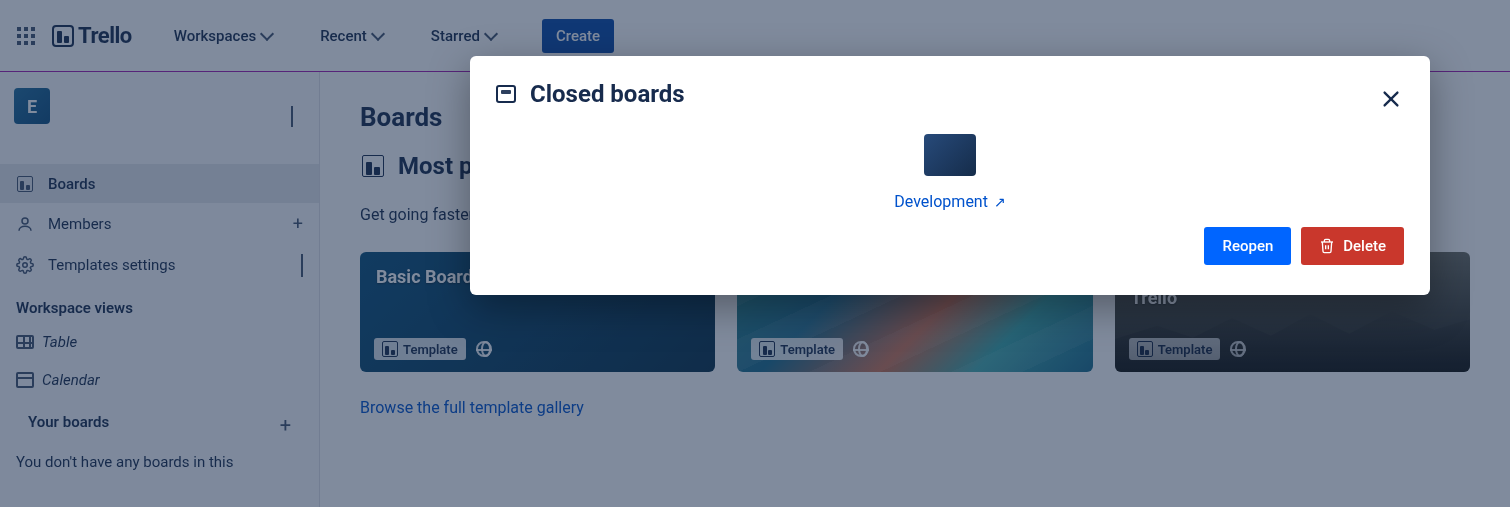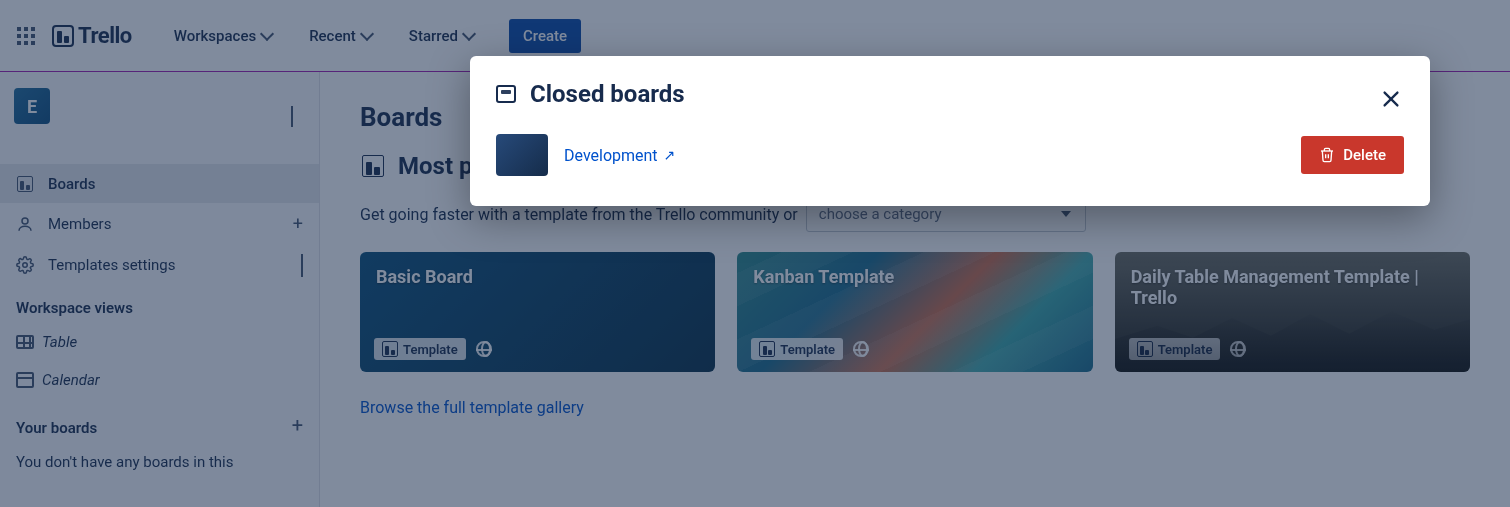--- a/index.html
+++ b/index.html
@@ -7,40 +7,40 @@
 
 
 .topnav { height: 72px; display: flex; align-items: center; padding: 0 10px; border-bottom: 1px solid #a21caf; background: #fff; }
 .apps-btn { width: 32px; height: 32px; display:flex; align-items:center; justify-content:center; border-radius:4px; cursor:pointer; }
 .logo { display:flex; align-items:center; gap:4px; padding: 0 10px; cursor:pointer; }
 .logo-mark { width: 22px; height: 22px; border:2px solid #172b4d; border-radius:4px; display:flex; align-items:flex-end; justify-content:space-around; padding:2px; }
 .logo-mark span { width:5px; background:#172b4d; border-radius:1px; }
 .logo-mark span:first-child { height: 12px; }
 .logo-mark span:last-child { height: 7px; }
 .logo-text { font-size: 22px; font-weight: 700; color:#172b4d; letter-spacing: -0.5px; }
-.nav-items { display:flex; align-items:center; margin-left: 20px; gap: 13px; }
+.nav-items { display:flex; align-items:center; margin-left: 20px; gap: 24px; }
 .nav-item { display:flex; align-items:center; gap:6px; padding: 8px 12px; color:#172b4d; font-size:15px; font-weight:500; border-radius:4px; cursor:pointer; }
 .chev { width:10px; height:10px; border-right:2px solid #42526e; border-bottom:2px solid #42526e; transform: rotate(45deg); margin-top:-4px; }
 .chev-left { border-right:2px solid #42526e; border-bottom:2px solid #42526e; width:8px; height:8px; transform: rotate(135deg); }
 .create-btn { background:#0747a6; color:#fff; padding: 8px 14px; border-radius:3px; font-size:15px; font-weight:500; margin-left:10px; cursor:pointer; }
 
 
 .main { display:flex; height: calc(507px - 56px); }
 .sidebar { width: 320px; border-right:1px solid #dfe1e6; background:#fafbfc; position:relative; display:flex; flex-direction:column; }
 .ws-head { display:flex; align-items:center; padding: 16px 14px 40px; position:relative; }
 .ws-avatar { width:36px; height:36px; background: linear-gradient(135deg,#1f6b9b,#0d4d7e); color:#fff; font-weight:700; font-size:18px; display:flex; align-items:center; justify-content:center; border-radius:4px; }
 .collapse-btn { position:absolute; right:20px; top:28px; cursor:pointer; padding:6px; }
 .side-sep { border-top:1px solid #e5e7eb; }
 .side-item { display:flex; align-items:center; gap:14px; padding: 10px 16px; color:#172b4d; font-size:15px; cursor:pointer; position:relative; }
 .side-item.active { background:#e4e6ea; font-weight:500; }
 .side-item .plus, .side-item .sel-chev { margin-left:auto; font-size:18px; color:#42526e; }
 .side-icon { width:18px; height:18px; color:#42526e; display:flex; align-items:center; justify-content:center; }
 .side-heading { padding: 14px 16px 6px; font-size:15px; font-weight:600; color:#172b4d; }
 .side-item.italic { font-style: italic; color:#172b4d;gap:8px; }
-.yb-row { display:flex; align-items:flex-end; justify-content:space-between; padding: 14px 16px 6px; }
+.yb-row { display:flex; align-items:flex-start; justify-content:space-between; padding: 14px 28px 6px; }
 .yb-row .side-heading-inline { font-size:15px; font-weight:600; color:#172b4d; }
 .yb-row .plus { font-size:20px; color:#42526e; cursor:pointer; }
 .no-boards { padding: 10px 16px; color:#172b4d; font-size:15px; }
 
 
 .content { flex:1; padding: 0 40px 20px; overflow:hidden; }
 .boards-h { font-size:26px; font-weight:700; color:#172b4d; margin: 30px 0 20px; }
 .most-row { display:flex; align-items:center; gap:12px; }
 .most-h { font-size:24px; font-weight:700; color:#172b4d; }
 .desc-row { display:flex; align-items:center; gap:8px; margin: 16px 0 20px; color:#172b4d; font-size:16px; }
@@ -64,21 +64,21 @@
 
 .browse-link { color:#0052cc; font-size:16px; margin-top:26px; display:inline-block; cursor:pointer; }
 
 
 .overlay { position:absolute; inset:0; background: rgba(23,43,77,.55); z-index:50; }
 .dialog { position:absolute; left:470px; right:80px; top:56px; background:#fff; border-radius:6px; box-shadow: 0 12px 40px rgba(0,0,0,.35); z-index:60; padding: 24px 26px 30px; }
 .dlg-title-row { display:flex; align-items:center; gap:14px; }
 .dlg-title { font-size:24px; font-weight:700; color:#172b4d; }
 .dlg-close { position:absolute; right:22px; top:26px; cursor:pointer; padding:6px; }
 .dlg-close svg { stroke:#172b4d; }
-.dlg-row { display:flex; align-items:center; margin-top: 26px; gap:16px; }
+.dlg-row { display:flex; align-items:center; margin-top: 26px; gap:16px;flex-direction:column; }
 .board-thumb { width:52px; height:42px; background: linear-gradient(135deg,#274a7a,#152c4a); border-radius:4px; }
 .board-link { color:#0052cc; font-size:16px; display:flex; align-items:center; gap:6px; cursor:pointer; }
 .arrow-ne { font-size:14px; }
 .dlg-actions { margin-left:auto; display:flex; gap:10px; }
 .btn { padding: 10px 18px; border-radius:3px; font-size:15px; font-weight:500; cursor:pointer; border:none; }
 .btn-reopen { background:#0065ff; color:#fff; }
 .btn-delete { background:#c9372c; color:#fff; display:flex; align-items:center; gap:8px; }
 
 .board-icon { width:20px; height:18px; border:2px solid currentColor; border-radius:3px; display:inline-flex; position:relative; }
 .board-icon::before { content:""; position:absolute; left:3px; right:3px; top:3px; height:4px; background: currentColor; opacity:.9; border-radius:1px; }
@@ -266,20 +266,21 @@
       </svg>
   </div>
 
   <div class="dlg-row">
     <div class="board-thumb"></div>
     <a class="board-link">
       <span>Development</span>
       <span class="arrow-ne">↗</span>
     </a>
     <div class="dlg-actions">
+      <button class="btn btn-reopen"><span>Reopen</span></button>
       <button class="btn btn-delete">
         <svg width="16" height="16" viewBox="0 0 24 24" fill="none" stroke="#fff" stroke-width="2">
             <polyline points="3 6 5 6 21 6"></polyline>
             <path d="M19 6l-1 14a2 2 0 0 1-2 2H8a2 2 0 0 1-2-2L5 6"></path>
             <path d="M10 11v6M14 11v6"></path>
             <path d="M8 6V4a2 2 0 0 1 2-2h4a2 2 0 0 1 2 2v2"></path>
           </svg>
         <span>Delete</span>
       </button>
     </div>

